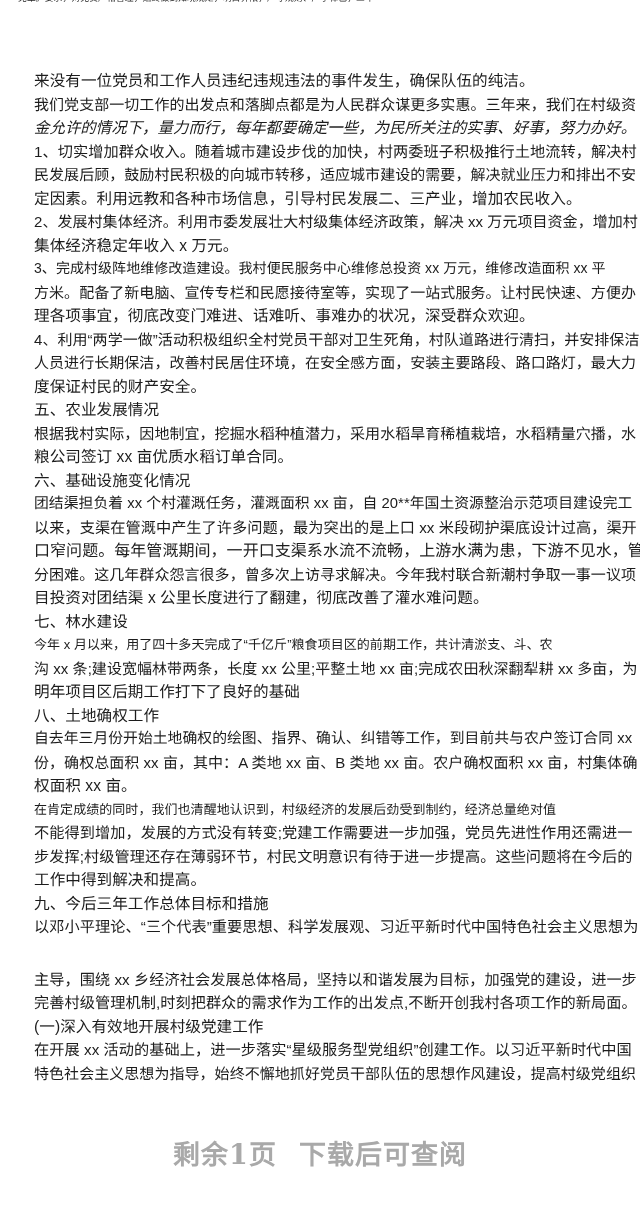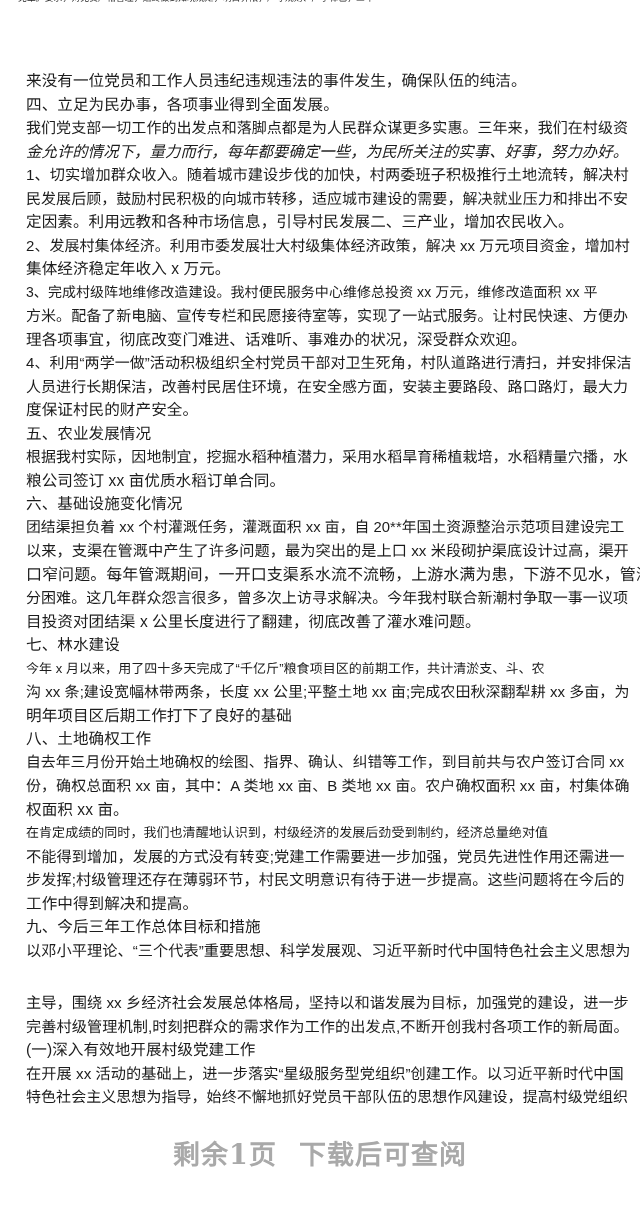--- a/index.html
+++ b/index.html
@@ -43,21 +43,21 @@
     white-space: nowrap;
     padding-left: 18px;
     padding-right: 16px;
     color: #1c1c1c;
   }
 
   
   .text-body {
     position: absolute;
     top: 22px;
-    left: 8px;
+    left: 16px;
     width: 544px;
     padding: 0 17px 0 18px;
     box-sizing: border-box;
   }
 
   .ln {
     font-size: 15.6px;
     line-height: 23.5px;
     letter-spacing: 0.05px;
     white-space: nowrap;
@@ -92,21 +92,20 @@
 
 <div class="doc-page">
 
   <div class="clip-top">
     <div class="ln" style="font-size: 8.8px;">党章》要求，对党员严格管理，始终做到知晓规矩，明白界限，严守规则、严于律己，三年</div>
   </div>
 
   <div class="text-body">
     <div class="gap-break"></div>
       <div class="ln">来没有一位党员和工作人员违纪违规违法的事件发生，确保队伍的纯洁。</div>
-    <div class="ln">四、立足为民办事，各项事业得到全面发展。</div>
     <div class="ln" style="font-size: 15px;">我们党支部一切工作的出发点和落脚点都是为人民群众谋更多实惠。三年来，我们在村级资</div>
     <div class="ln" style="font-size: 15.4px; font-style: italic;">金允许的情况下，量力而行，每年都要确定一些，为民所关注的实事、好事，努力办好。</div>
     <div class="ln" style="font-size: 15.2px;">1、切实增加群众收入。随着城市建设步伐的加快，村两委班子积极推行土地流转，解决村</div>
     <div class="ln" style="font-size: 15px;">民发展后顾，鼓励村民积极的向城市转移，适应城市建设的需要，解决就业压力和排出不安</div>
     <div class="ln">定因素。利用远教和各种市场信息，引导村民发展二、三产业，增加农民收入。</div>
     <div class="ln" style="font-size: 15px;">2、发展村集体经济。利用市委发展壮大村级集体经济政策，解决 xx 万元项目资金，增加村</div>
     <div class="ln">集体经济稳定年收入 x 万元。</div>
     <div class="ln" style="font-size: 14px;">3、完成村级阵地维修改造建设。我村便民服务中心维修总投资 xx 万元，维修改造面积 xx 平</div>
     <div class="ln" style="font-size: 15px;">方米。配备了新电脑、宣传专栏和民愿接待室等，实现了一站式服务。让村民快速、方便办</div>
     <div class="ln">理各项事宜，彻底改变门难进、话难听、事难办的状况，深受群众欢迎。</div>

